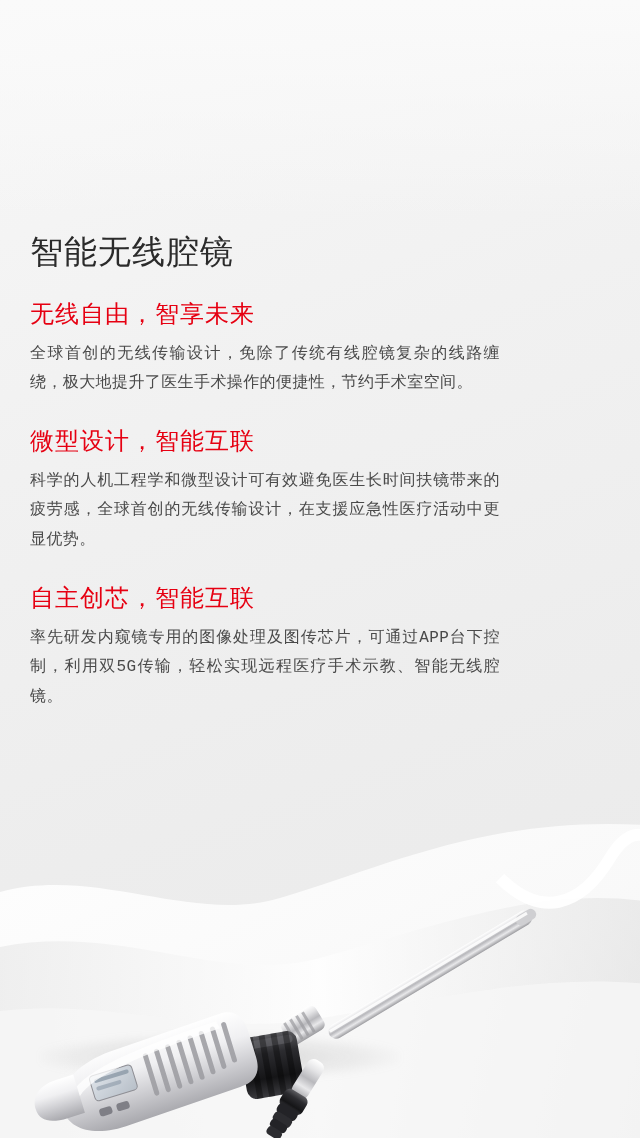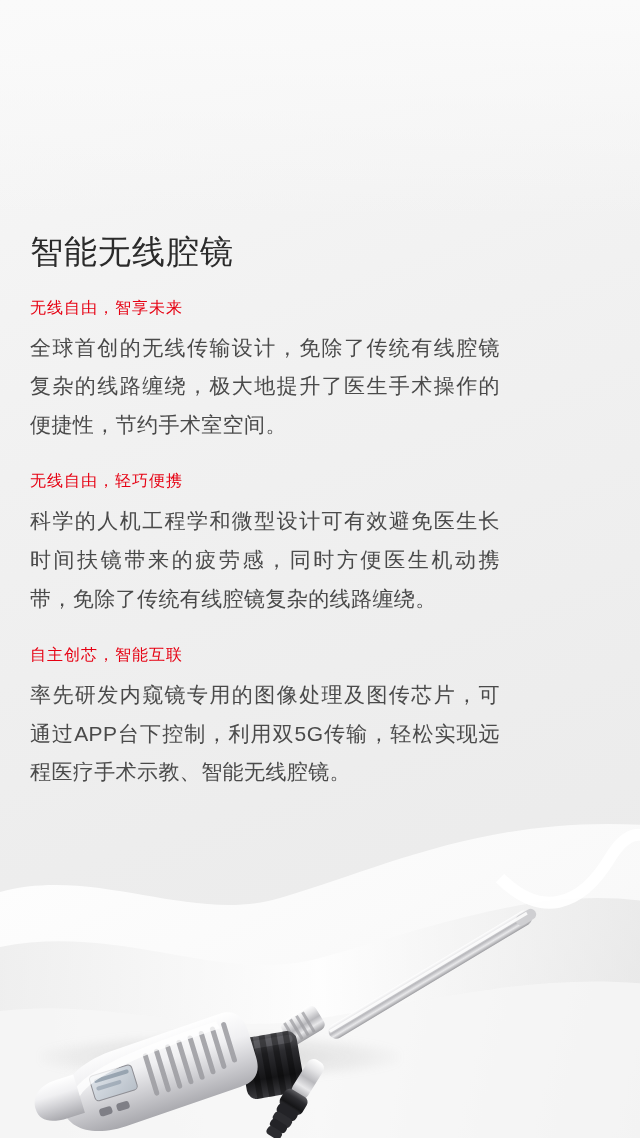--- a/index.html
+++ b/index.html
@@ -46,34 +46,35 @@
     margin: 0 0 26px 0;
     font-weight: normal;
   }
 
   .block {
     margin-bottom: 26px;
   }
   .block:last-child { margin-bottom: 8px; }
 
   .sub {
-    font-size: 16px;
+    font-size: 24px;
     color: #e60012;
     letter-spacing: 1px;
     margin: 0 0 10px 0;
     font-weight: normal;
   }
 
   .para {
-    font-size: 21px;
+    font-size: 16px;
     line-height: 1.85;
     color: #4a4a4a;
     letter-spacing: 0.4px;
     margin: 0;
     text-align: justify;
+    font-family: Liberation Mono, monospace;
   }
 
   
   .photo {
     position: absolute;
     left: 0;
     bottom: 0;
     width: 640px;
     height: 360px;
     overflow: hidden;
@@ -117,22 +118,22 @@
   <div class="content">
 
     <h1 class="title">智能无线腔镜</h1>
 
     <div class="block">
       <h2 class="sub">无线自由，智享未来</h2>
       <p class="para">全球首创的无线传输设计，免除了传统有线腔镜复杂的线路缠绕，极大地提升了医生手术操作的便捷性，节约手术室空间。</p>
     </div>
 
     <div class="block">
-      <h2 class="sub">无线自由，轻巧便携</h2>
-      <p class="para">科学的人机工程学和微型设计可有效避免医生长时间扶镜带来的疲劳感，同时方便医生机动携带，免除了传统有线腔镜复杂的线路缠绕。</p>
+      <h2 class="sub">微型设计，智能互联</h2>
+      <p class="para">科学的人机工程学和微型设计可有效避免医生长时间扶镜带来的疲劳感，全球首创的无线传输设计，在支援应急性医疗活动中更显优势。</p>
     </div>
 
     <div class="block">
       <h2 class="sub">自主创芯，智能互联</h2>
       <p class="para">率先研发内窥镜专用的图像处理及图传芯片，可通过APP台下控制，利用双5G传输，轻松实现远程医疗手术示教、智能无线腔镜。</p>
     </div>
 
   </div>
 
   <div class="photo">

